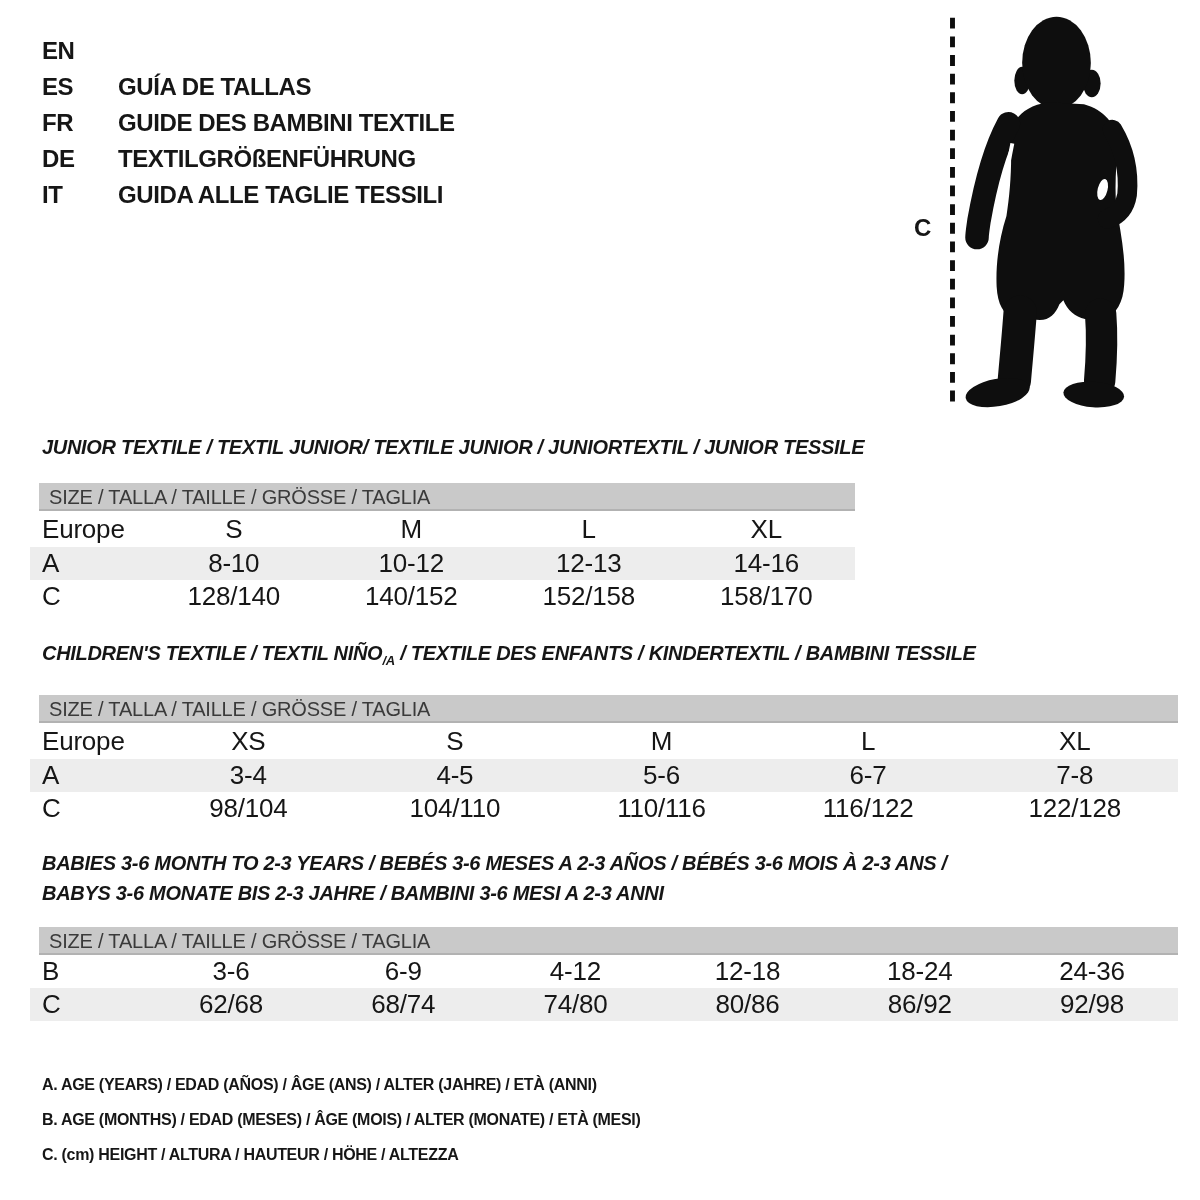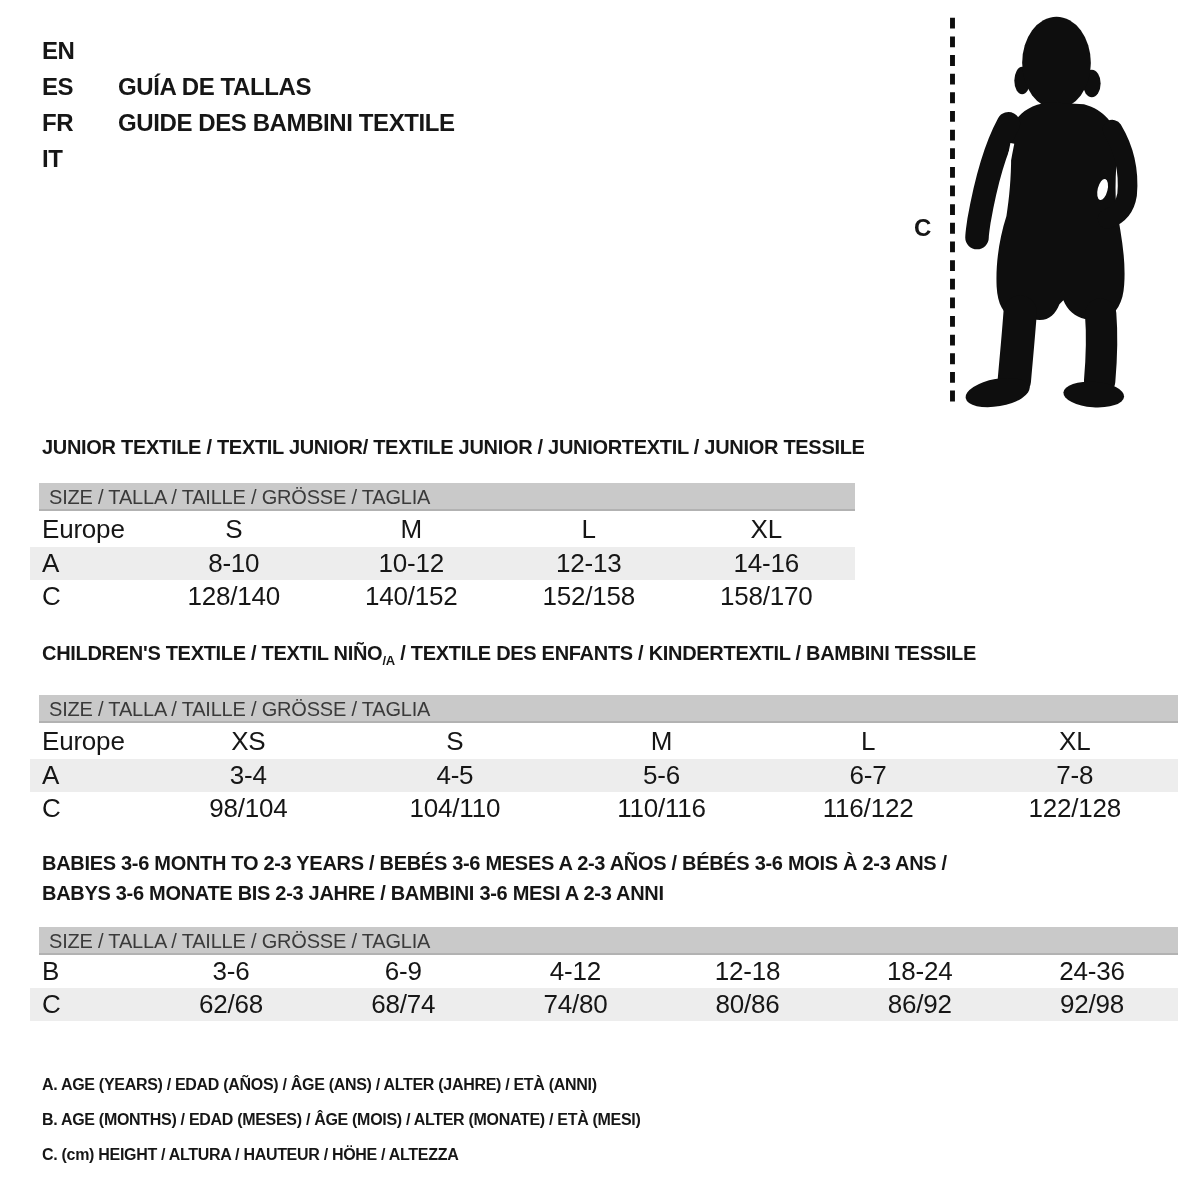--- a/index.html
+++ b/index.html
@@ -19,21 +19,21 @@
 
   
   .figure{position:absolute;left:0;top:0;width:1200px;height:440px;pointer-events:none;}
   .figure svg{position:absolute;left:905px;top:8px;}
   .c-label{position:absolute;left:914px;top:214px;font-size:24px;font-weight:700;}
   .sil{fill:var(--sil,#0e0e0e);}
   .sil-stroke{stroke:var(--sil,#0e0e0e);fill:none;}
 
   
   .section{position:absolute;left:30px;}
-  .section-title{padding-left:12px;font-size:20px;font-weight:700;letter-spacing:-0.3px;line-height:30px;white-space:nowrap;}
+  .section-title{padding-left:12px;font-size:20px;font-weight:700;letter-spacing:-0.3px;line-height:30px;white-space:nowrap;font-style:italic;}
   .section-title .sub{font-size:13px;position:relative;top:5px;letter-spacing:-0.2px;}
   .sec-junior{top:432px;}
   .sec-junior .size-table{width:825px;margin-top:21px;}
   .sec-children{top:638px;}
   .sec-children .size-table{width:1148px;margin-top:24px;}
   .sec-babies{top:848px;}
   .sec-babies .size-table{width:1148px;margin-top:19px;}
 
   .band{
     height:28px;background:var(--band-bg,#c9c9c9);
@@ -62,21 +62,26 @@
       </div>
       <div class="lang-row">
         <span class="lang-code">ES</span>
         <span class="lang-label">GUÍA DE TALLAS</span>
       </div>
       <div class="lang-row">
         <span class="lang-code">FR</span>
         <span class="lang-label">GUIDE DES BAMBINI TEXTILE</span>
       </div>
       <div class="lang-row">
+        <span class="lang-code">DE</span>
+        <span class="lang-label">TEXTILGRÖßENFÜHRUNG</span>
+      </div>
+      <div class="lang-row">
         <span class="lang-code">IT</span>
+        <span class="lang-label">GUIDA ALLE TAGLIE TESSILI</span>
       </div>
     </div>
 
   <div class="figure">
     <svg width="250" height="415" viewBox="905 8 250 423">
 
       <line x1="951" y1="18" x2="951" y2="414" stroke-width="5" stroke-dasharray="11 8" class="sil-stroke"></line>
 
       <g>
         <ellipse class="sil" cx="1022" cy="82" rx="8" ry="14"></ellipse>

